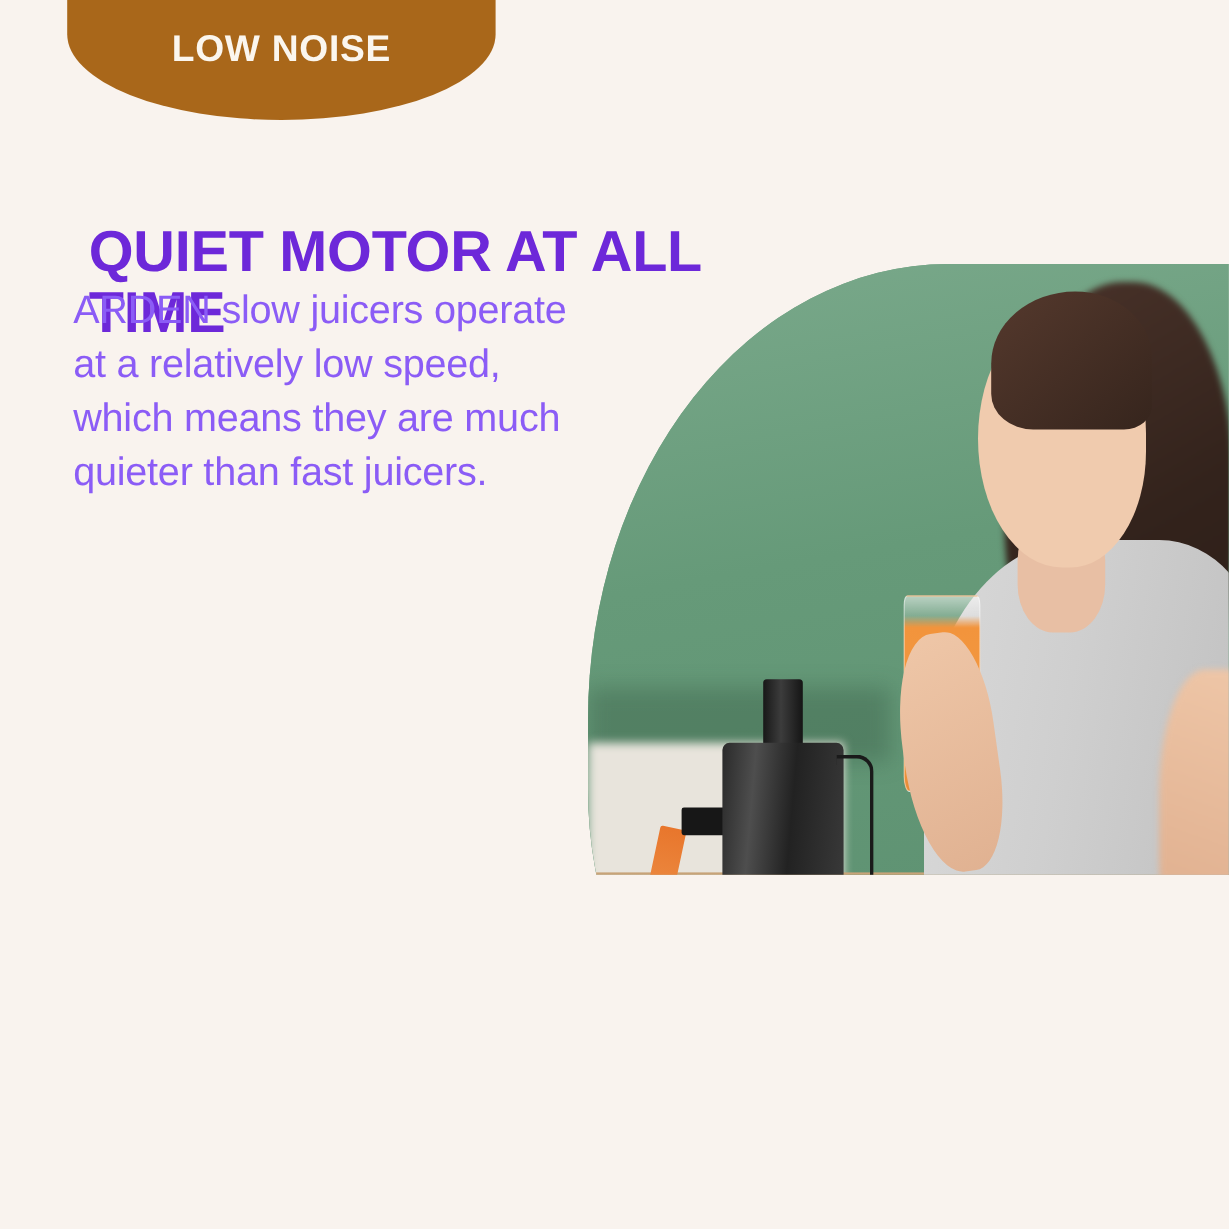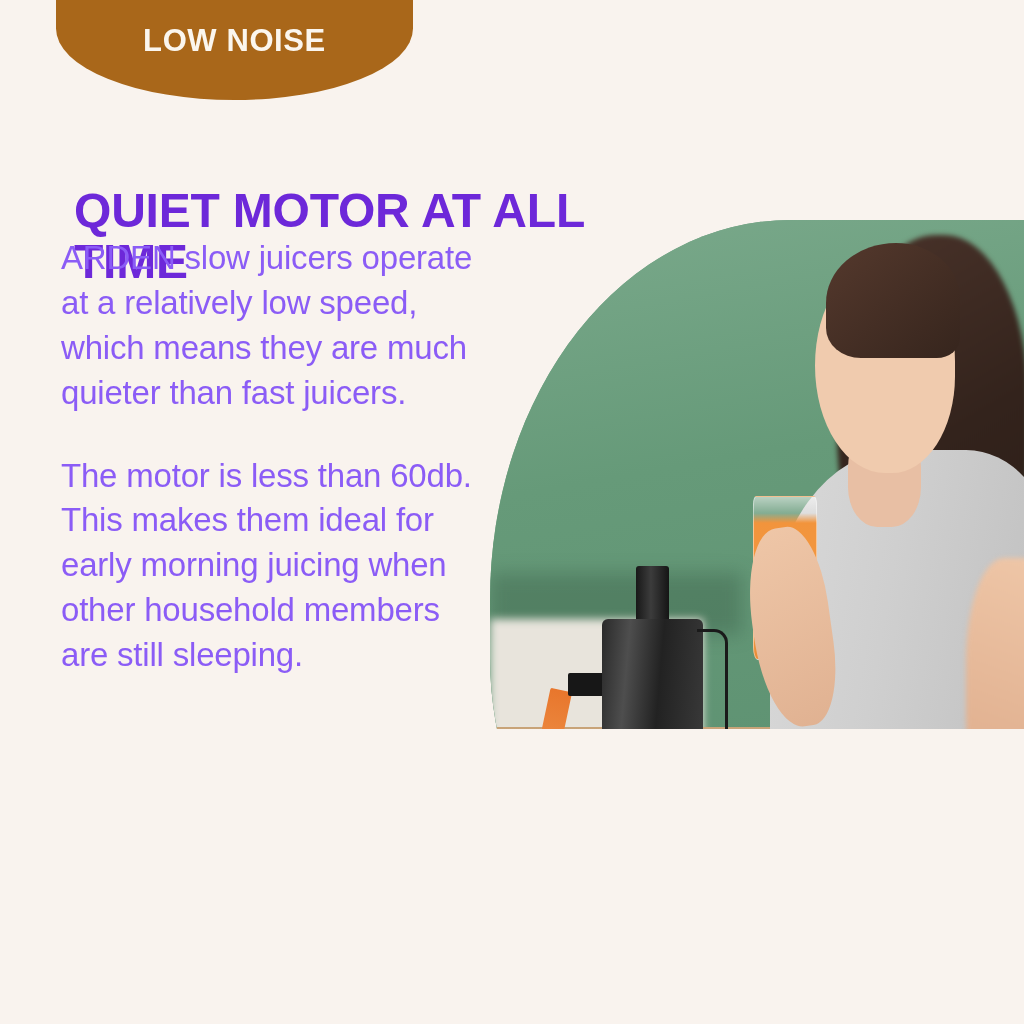--- a/index.html
+++ b/index.html
@@ -408,21 +408,20 @@
 <div id="stage">
 
   <div class="badge">
     <span class="badge-label">LOW NOISE</span>
   </div>
 
   <h1 class="heading">QUIET MOTOR AT ALL TIME</h1>
 
   <div class="body-copy">
     <p class="para">ARDEN slow juicers operate at a relatively low speed, which means they are much quieter than fast juicers.</p>
-    <p class="para">The motor is less than 60db. This makes them ideal for early morning juicing when other household members are still sleeping.</p>
   </div>
 
   <div class="waveform">
     <svg id="wave-svg" viewBox="0 0 440 145" preserveAspectRatio="none">
       <line id="wave-axis" x1="0" y1="72" x2="440" y2="72" stroke="#4A4542" stroke-width="1.6"></line>
       <path id="wave-path" fill="none" stroke="#4A4542" stroke-width="1.35" d="M 0 72 C 0.78 68.28 2.46 68.28 3.24 72 C 4.01 75.72 5.69 75.72 6.47 72 C 7.25 53.40 8.93 53.40 9.71 72 C 10.48 90.60 12.16 90.60 12.94 72 C 13.72 58.36 15.40 58.36 16.18 72 C 16.95 85.64 18.64 85.64 19.41 72 C 20.19 39.76 21.87 39.76 22.65 72 C 23.42 104.24 25.11 104.24 25.88 72 C 26.66 33.56 28.34 33.56 29.12 72 C 29.89 110.44 31.58 110.44 32.35 72 C 33.13 44.72 34.81 44.72 35.59 72 C 36.36 99.28 38.05 99.28 38.82 72 C 39.60 23.64 41.28 23.64 42.06 72 C 42.84 120.36 44.52 120.36 45.29 72 C 46.07 13.10 47.75 13.10 48.53 72 C 49.31 130.90 50.99 130.90 51.76 72 C 52.54 36.04 54.22 36.04 55.00 72 C 55.78 107.96 57.46 107.96 58.24 72 C 59.01 28.60 60.69 28.60 61.47 72 C 62.25 115.40 63.93 115.40 64.71 72 C 65.48 18.68 67.16 18.68 67.94 72 C 68.72 125.32 70.40 125.32 71.18 72 C 71.95 41.00 73.64 41.00 74.41 72 C 75.19 103.00 76.87 103.00 77.65 72 C 78.42 47.20 80.11 47.20 80.88 72 C 81.66 96.80 83.34 96.80 84.12 72 C 84.89 50.92 86.58 50.92 87.35 72 C 88.13 93.08 89.81 93.08 90.59 72 C 91.36 59.60 93.05 59.60 93.82 72 C 94.60 84.40 96.28 84.40 97.06 72 C 97.84 67.04 99.52 67.04 100.29 72 C 101.07 76.96 102.75 76.96 103.53 72 C 104.31 53.40 105.99 53.40 106.76 72 C 107.54 90.60 109.22 90.60 110.00 72 C 110.78 34.80 112.46 34.80 113.24 72 C 114.01 109.20 115.69 109.20 116.47 72 C 117.25 14.96 118.93 14.96 119.71 72 C 120.48 129.04 122.16 129.04 122.94 72 C 123.72 49.68 125.40 49.68 126.18 72 C 126.95 94.32 128.64 94.32 129.41 72 C 130.19 39.76 131.87 39.76 132.65 72 C 133.42 104.24 135.11 104.24 135.88 72 C 136.66 53.40 138.34 53.40 139.12 72 C 139.89 90.60 141.58 90.60 142.35 72 C 143.13 57.12 144.81 57.12 145.59 72 C 146.36 86.88 148.05 86.88 148.82 72 C 149.60 42.24 151.28 42.24 152.06 72 C 152.84 101.76 154.52 101.76 155.29 72 C 156.07 49.68 157.75 49.68 158.53 72 C 159.31 94.32 160.99 94.32 161.76 72 C 162.54 31.08 164.22 31.08 165.00 72 C 165.78 112.92 167.46 112.92 168.24 72 C 169.01 23.64 170.69 23.64 171.47 72 C 172.25 120.36 173.93 120.36 174.71 72 C 175.48 36.04 177.16 36.04 177.94 72 C 178.72 107.96 180.40 107.96 181.18 72 C 181.95 29.84 183.64 29.84 184.41 72 C 185.19 114.16 186.87 114.16 187.65 72 C 188.42 18.68 190.11 18.68 190.88 72 C 191.66 125.32 193.34 125.32 194.12 72 C 194.89 44.72 196.58 44.72 197.35 72 C 198.13 99.28 199.81 99.28 200.59 72 C 201.36 38.52 203.05 38.52 203.82 72 C 204.60 105.48 206.28 105.48 207.06 72 C 207.84 53.40 209.52 53.40 210.29 72 C 211.07 90.60 212.75 90.60 213.53 72 C 214.31 45.96 215.99 45.96 216.76 72 C 217.54 98.04 219.22 98.04 220.00 72 C 220.78 39.76 222.46 39.76 223.24 72 C 224.01 104.24 225.69 104.24 226.47 72 C 227.25 33.56 228.93 33.56 229.71 72 C 230.48 110.44 232.16 110.44 232.94 72 C 233.72 47.20 235.40 47.20 236.18 72 C 236.95 96.80 238.64 96.80 239.41 72 C 240.19 27.36 241.87 27.36 242.65 72 C 243.42 116.64 245.11 116.64 245.88 72 C 246.66 37.28 248.34 37.28 249.12 72 C 249.89 106.72 251.58 106.72 252.35 72 C 253.13 50.92 254.81 50.92 255.59 72 C 256.36 93.08 258.05 93.08 258.82 72 C 259.60 58.36 261.28 58.36 262.06 72 C 262.84 85.64 264.52 85.64 265.29 72 C 266.07 63.32 267.75 63.32 268.53 72 C 269.31 80.68 270.99 80.68 271.76 72 C 272.54 42.24 274.22 42.24 275.00 72 C 275.78 101.76 277.46 101.76 278.24 72 C 279.01 33.56 280.69 33.56 281.47 72 C 282.25 110.44 283.93 110.44 284.71 72 C 285.48 19.92 287.16 19.92 287.94 72 C 288.72 124.08 290.40 124.08 291.18 72 C 291.95 39.76 293.64 39.76 294.41 72 C 295.19 104.24 296.87 104.24 297.65 72 C 298.42 28.60 300.11 28.60 300.88 72 C 301.66 115.40 303.34 115.40 304.12 72 C 304.89 36.04 306.58 36.04 307.35 72 C 308.13 107.96 309.81 107.96 310.59 72 C 311.36 24.88 313.05 24.88 313.82 72 C 314.60 119.12 316.28 119.12 317.06 72 C 317.84 44.72 319.52 44.72 320.29 72 C 321.07 99.28 322.75 99.28 323.53 72 C 324.31 32.32 325.99 32.32 326.76 72 C 327.54 111.68 329.22 111.68 330.00 72 C 330.78 38.52 332.46 38.52 333.24 72 C 334.01 105.48 335.69 105.48 336.47 72 C 337.25 48.44 338.93 48.44 339.71 72 C 340.48 95.56 342.16 95.56 342.94 72 C 343.72 43.48 345.40 43.48 346.18 72 C 346.95 100.52 348.64 100.52 349.41 72 C 350.19 34.80 351.87 34.80 352.65 72 C 353.42 109.20 355.11 109.20 355.88 72 C 356.66 17.44 358.34 17.44 359.12 72 C 359.89 126.56 361.58 126.56 362.35 72 C 363.13 13.72 364.81 13.72 365.59 72 C 366.36 130.28 368.05 130.28 368.82 72 C 369.60 39.76 371.28 39.76 372.06 72 C 372.84 104.24 374.52 104.24 375.29 72 C 376.07 31.08 377.75 31.08 378.53 72 C 379.31 112.92 380.99 112.92 381.76 72 C 382.54 47.20 384.22 47.20 385.00 72 C 385.78 96.80 387.46 96.80 388.24 72 C 389.01 60.84 390.69 60.84 391.47 72 C 392.25 83.16 393.93 83.16 394.71 72 C 395.48 57.12 397.16 57.12 397.94 72 C 398.72 86.88 400.40 86.88 401.18 72 C 401.95 49.68 403.64 49.68 404.41 72 C 405.19 94.32 406.87 94.32 407.65 72 C 408.42 38.52 410.11 38.52 410.88 72 C 411.66 105.48 413.34 105.48 414.12 72 C 414.89 34.80 416.58 34.80 417.35 72 C 418.13 109.20 419.81 109.20 420.59 72 C 421.36 43.48 423.05 43.48 423.82 72 C 424.60 100.52 426.28 100.52 427.06 72 C 427.84 41.00 429.52 41.00 430.29 72 C 431.07 103.00 432.75 103.00 433.53 72 C 434.31 50.92 435.99 50.92 436.76 72 C 437.54 93.08 439.22 93.08 440.00 72"></path>
     </svg>
   </div>
 
   <div class="photo-blob">

